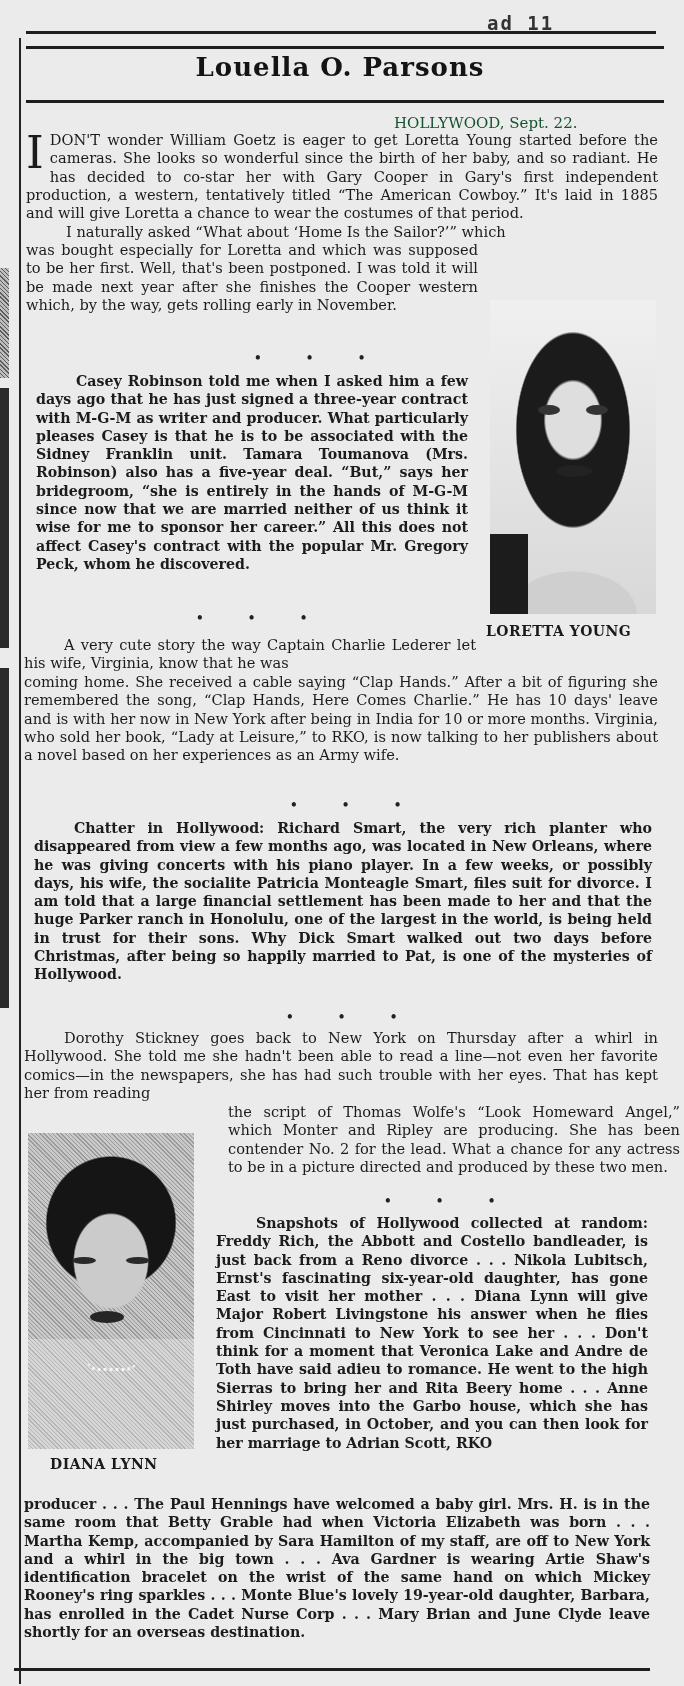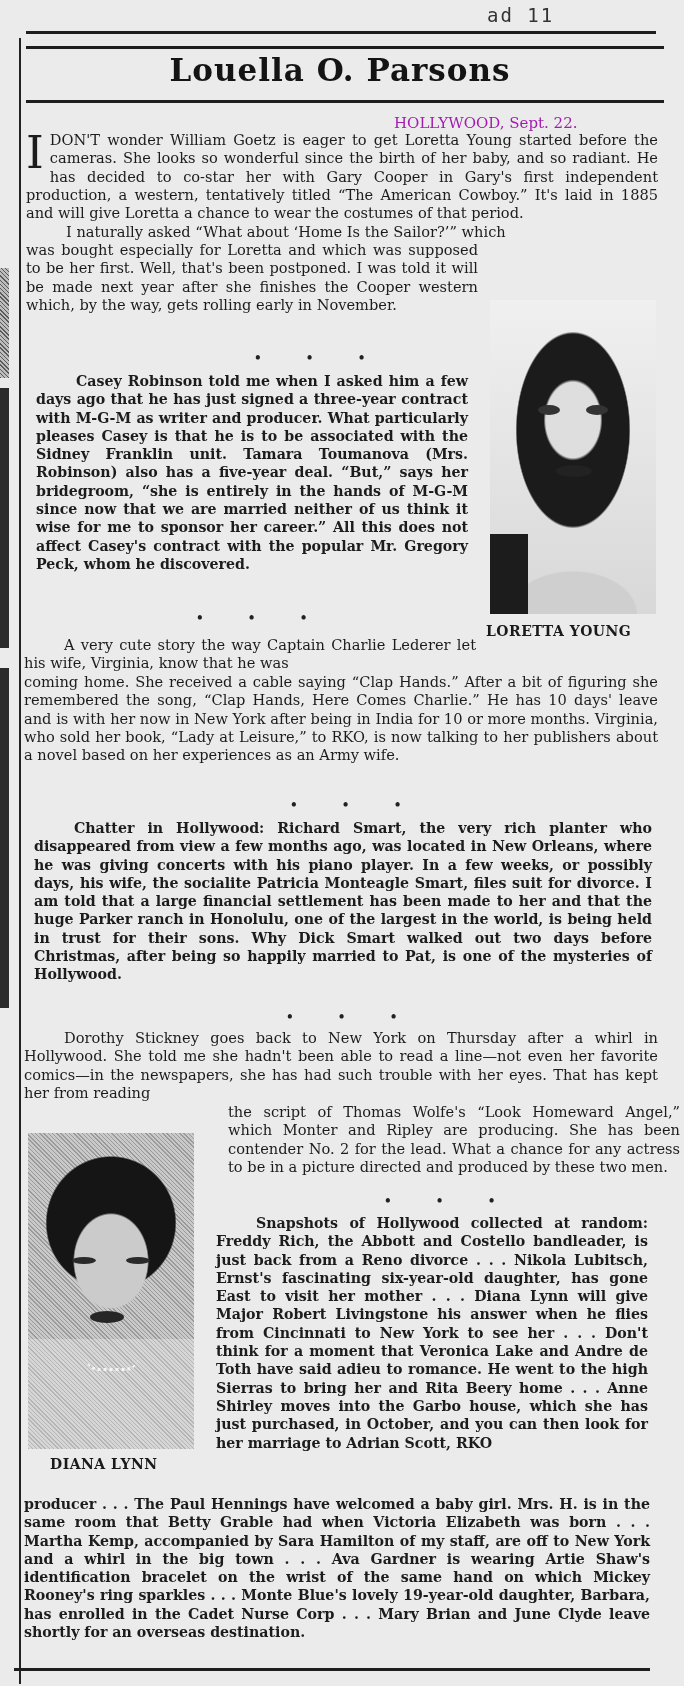--- a/index.html
+++ b/index.html
@@ -17,32 +17,32 @@
   
   .neighbor {
     position:absolute; left:0; top:28px; width:12px; height:1660px;
   }
   .neighbor .blk { position:absolute; left:0; width:9px; background:#2b2b2b; }
   .neighbor .blk.dots {
     background: repeating-linear-gradient(45deg,#5a5a5a 0 1px,#bdbdbd 1px 3px);
   }
   .col-rule { position:absolute; left:19px; top:38px; width:2px; height:1646px; background:#222; }
   .folio {
-    position:absolute; left:487px; top:4px;
-    font-family:"DejaVu Sans Mono", monospace; font-weight:normal; font-size:19px;
+    position:absolute; left:487px; top:12px;
+    font-family:"DejaVu Sans Mono", monospace; font-weight:bold; font-size:19px;
     letter-spacing:2px; color:#333;
   }
   .rule { position:absolute; background:#1e1e1e; }
   .masthead {
     position:absolute; left:26px; top:52px; width:628px; text-align:center;
-    font-family:"DejaVu Serif", serif; font-weight:bold; font-size:31px; letter-spacing:1px;
+    font-family:"DejaVu Serif", serif; font-weight:bold; font-size:26px; letter-spacing:1px;
     color:#141414;
   }
   .dateline {
-    position:absolute; left:394px; top:114px; font-size:15px; color:#a21caf;
+    position:absolute; left:394px; top:114px; font-size:15px; color:#14532d;
   }
   .para { position:absolute; font-size:14.6px; line-height:18.3px; color:#1c1c1c; text-align:justify; }
   .para.bold { font-weight:bold; font-size:14.2px; }
   .dropcap {
     float:left; font-size:45px; line-height:40px; margin:2px 6px 0 0; font-weight:normal;
   }
   .dots3 { position:absolute; font-size:12px; letter-spacing:20px; color:#222; font-weight:bold; }
   .photo { position:absolute; overflow:hidden; }
   .caption {
     position:absolute; font-weight:bold; font-size:14px; letter-spacing:0.5px; color:#1a1a1a;text-align:center;

